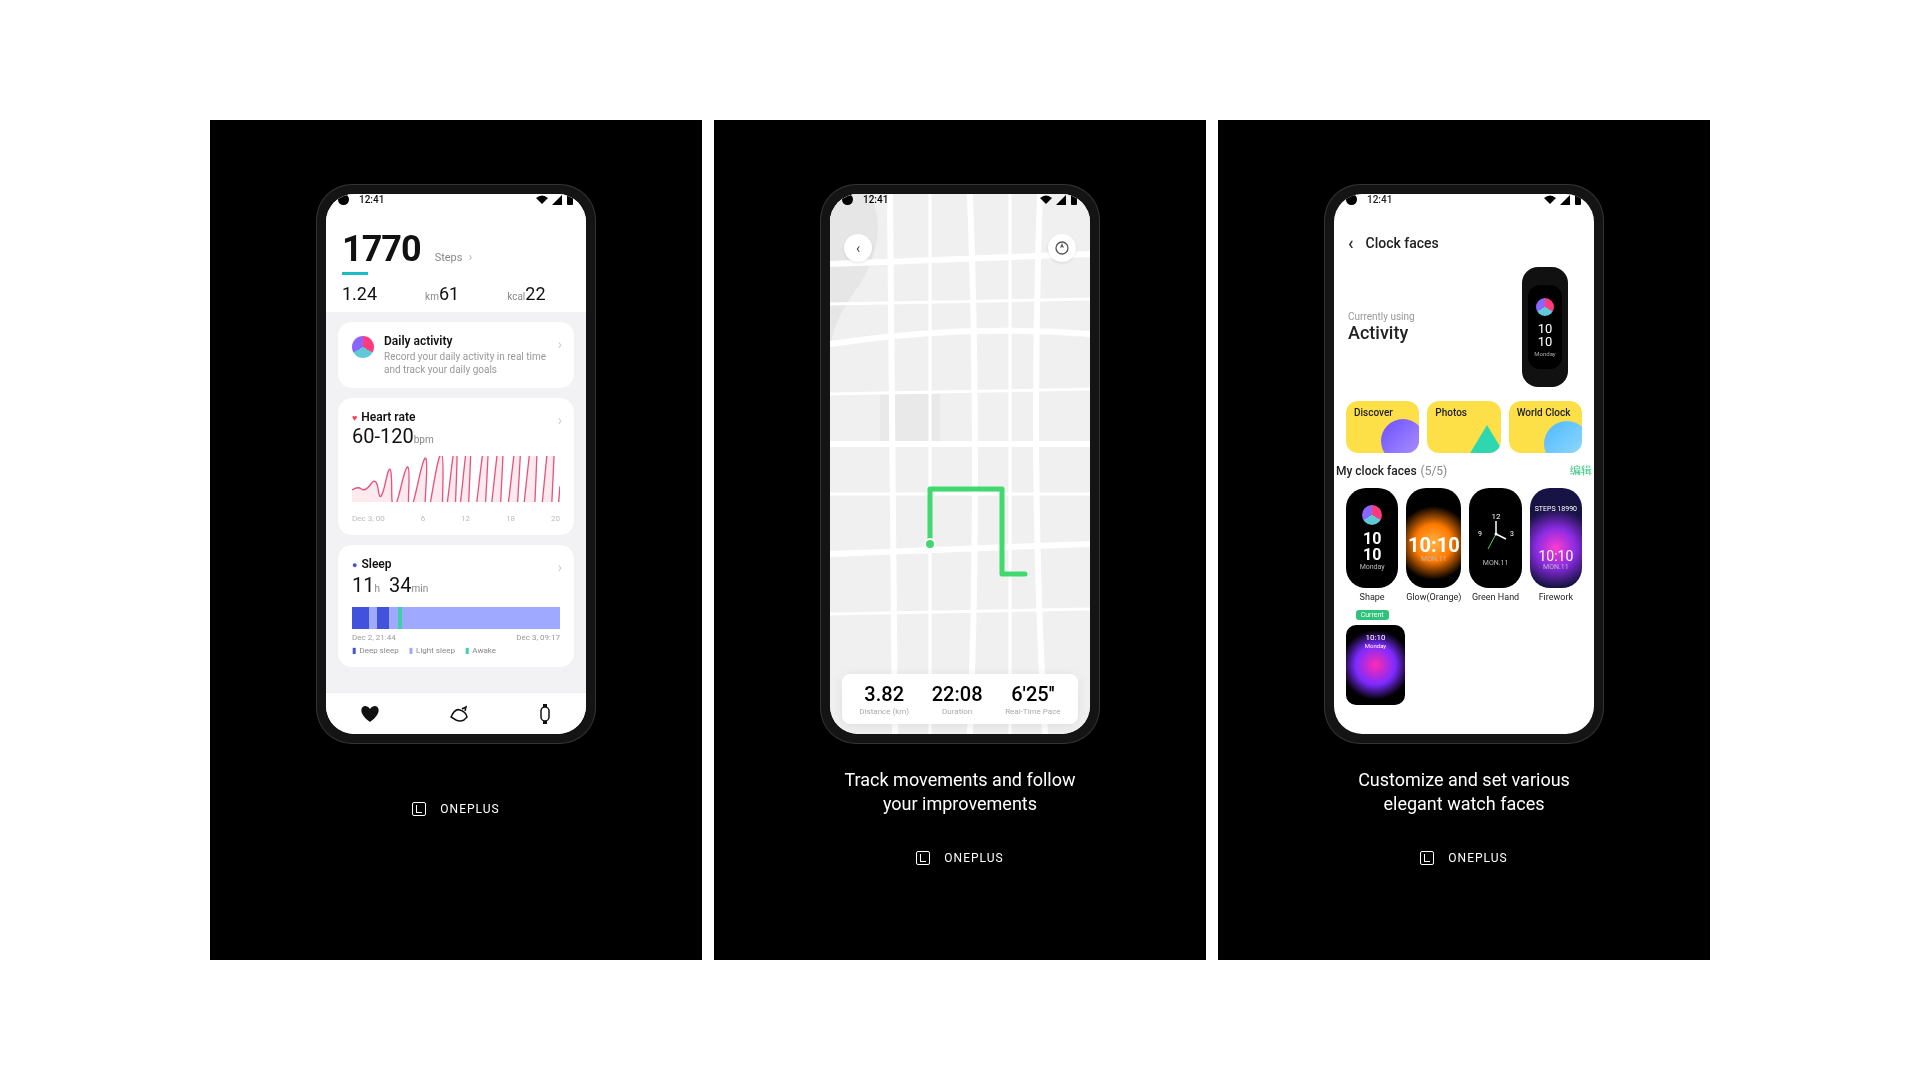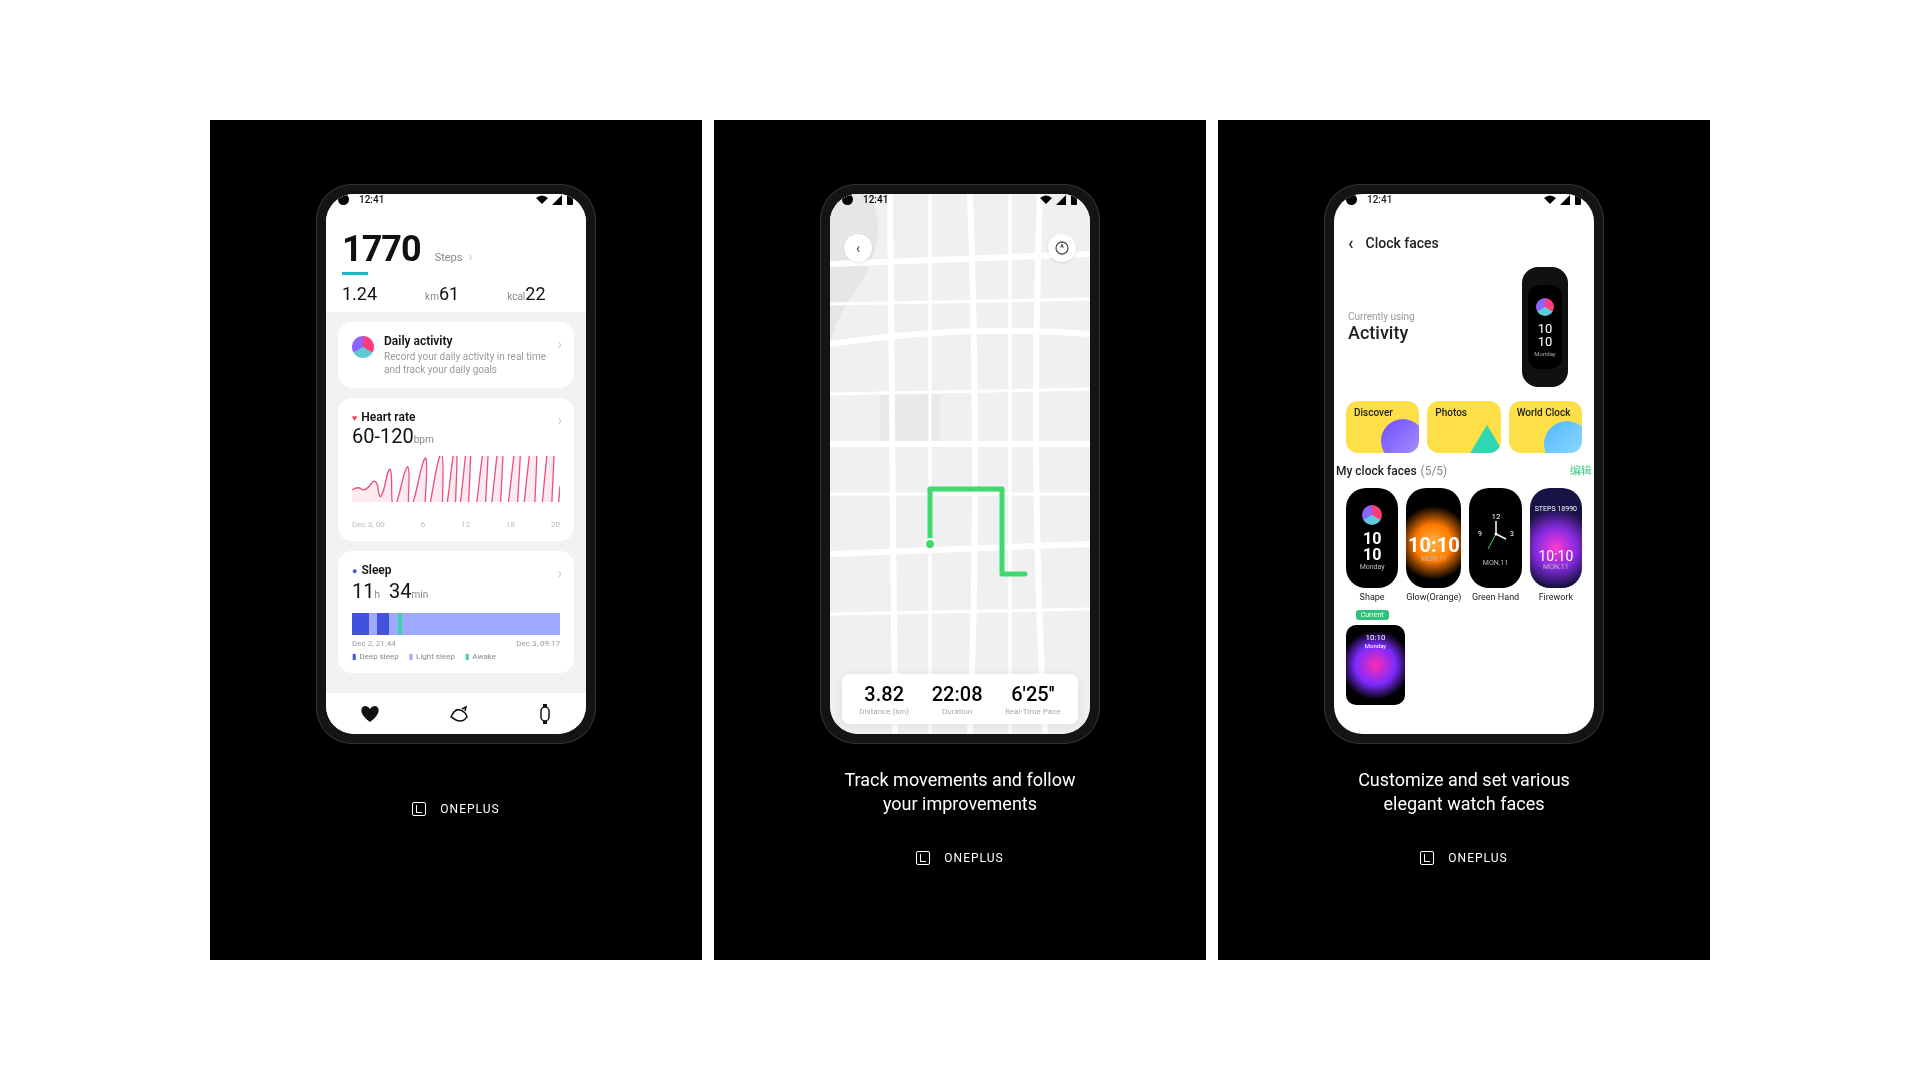--- a/index.html
+++ b/index.html
@@ -187,21 +187,21 @@
   .hr-chart {
     margin-top: 8px;
     height: 46px;
     position: relative;
   }
   .hr-ticks {
     display: flex;
     justify-content: space-between;
     font-size: 8px;
     color: #bbb;
-    margin-top: 18px;
+    margin-top: 12px;
   }
 
   .card.sleep .title::before {
     content: "●";
     color: #4352dc;
     font-size: 9px;
     margin-right: 4px;
   }
   .card.sleep .dur { font-size: 20px; margin-top: 2px; }
   .card.sleep .dur .u { font-size: 10px; color: #888; }

